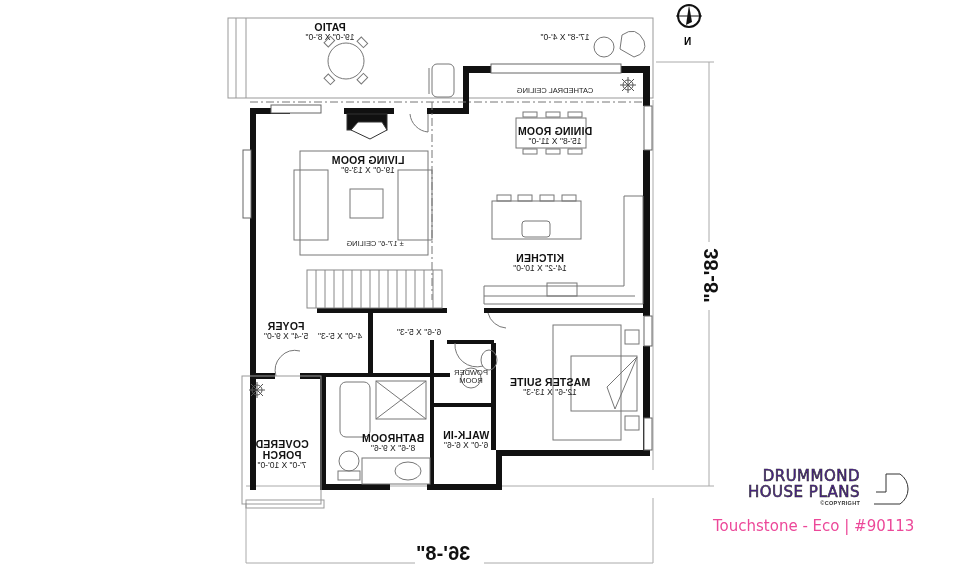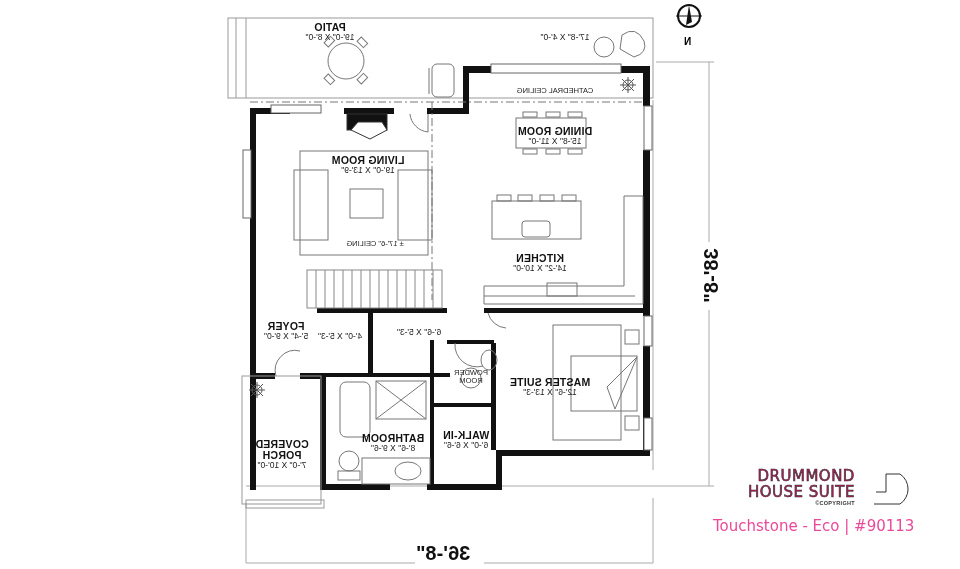--- a/index.html
+++ b/index.html
@@ -5,21 +5,21 @@
   html, body { margin:0; padding:0; background:#ffffff; }
   body { width:960px; height:569px; position:relative; overflow:hidden; font-family:"Liberation Sans", sans-serif; }
   #plan { position:absolute; left:0; top:0; width:960px; height:569px; }
   .lbl { position:absolute; transform:scaleX(-1); text-align:center; white-space:nowrap; color:#111; line-height:1.05; }
   .rname { font-weight:bold; font-size:10.5px; letter-spacing:0.2px; }
   .rdim { font-size:8.5px; color:#222; }
   .note { font-size:7.5px; color:#222; }
   .dim-big { position:absolute; font-weight:bold; font-size:20px; color:#111; }
   .brand { position:absolute; left:748px; top:468px; text-align:right; color:#fff; }
   .brand .b1 { font-size:15px; letter-spacing:0.5px; line-height:16px;
-    -webkit-text-stroke:0.6px #333; color:#be185d; font-family:"DejaVu Sans", sans-serif; }
+    -webkit-text-stroke:0.6px #333; color:#4c1d95; font-family:"DejaVu Sans", sans-serif; }
   .brand .b2 { font-size:5.5px; color:#333; font-weight:bold; letter-spacing:0.3px; }
   .title-line { position:absolute; left:713px; top:517px; font-size:15px; color:#ec4899; font-family:"DejaVu Sans", sans-serif; }
   .compass-n { position:absolute; left:684px; top:36px; font-weight:bold; font-size:10px; transform:scaleX(-1); }
 </style>
 </head>
 <body>
 
 <svg id="plan" viewBox="0 0 960 569" xmlns="http://www.w3.org/2000/svg">
 
   <g fill="none" stroke="#999" stroke-width="1">
@@ -270,16 +270,16 @@
   <div class="rdim">7'-0" X 10'-0"</div>
 </div>
 
 <div class="dim-big" style="left:416px;top:542px;transform:scaleX(-1);">36'-8"</div>
 <div class="dim-big" style="left:684px;top:264px;transform:rotate(90deg) scaleY(-1);transform-origin:center;">38'-8"</div>
 
 <div class="compass-n">N</div>
 
 <div class="brand">
   <div class="b1">DRUMMOND</div>
-  <div class="b1">HOUSE SUITE</div>
+  <div class="b1">HOUSE PLANS</div>
   <div class="b2">©COPYRIGHT</div>
 </div>
 <div class="title-line">Touchstone - Eco | #90113</div>
 
 </body></html>

